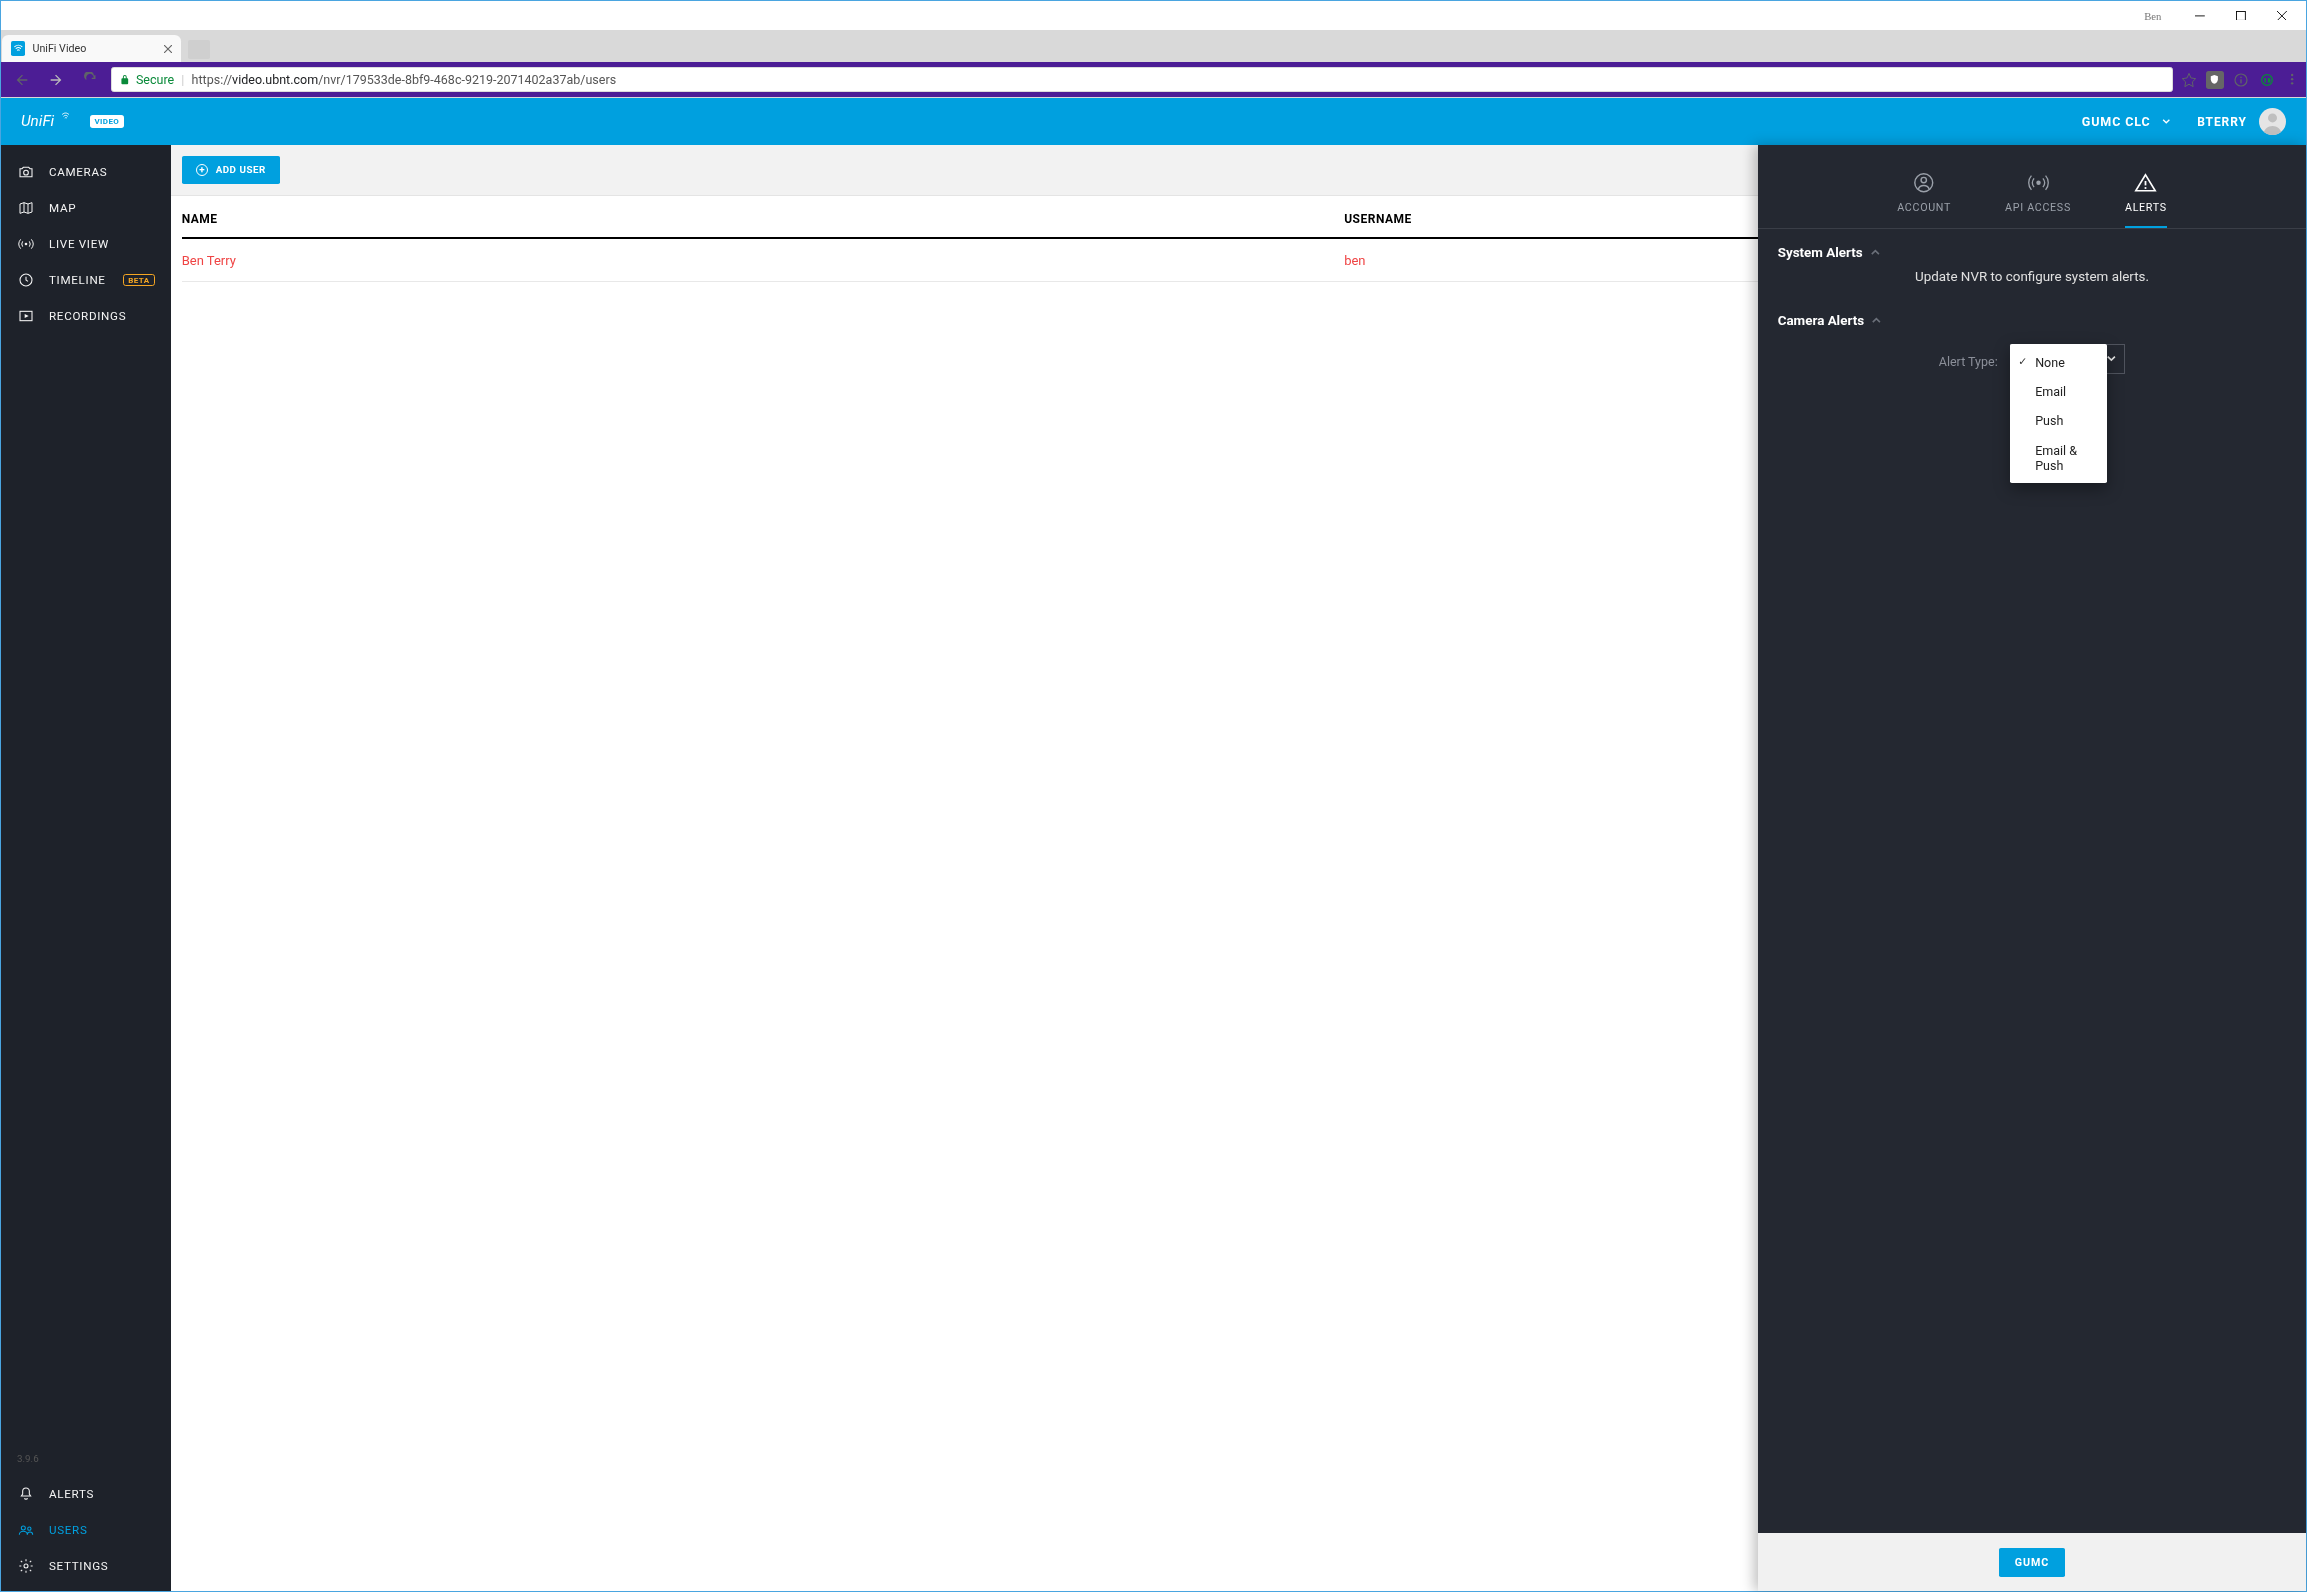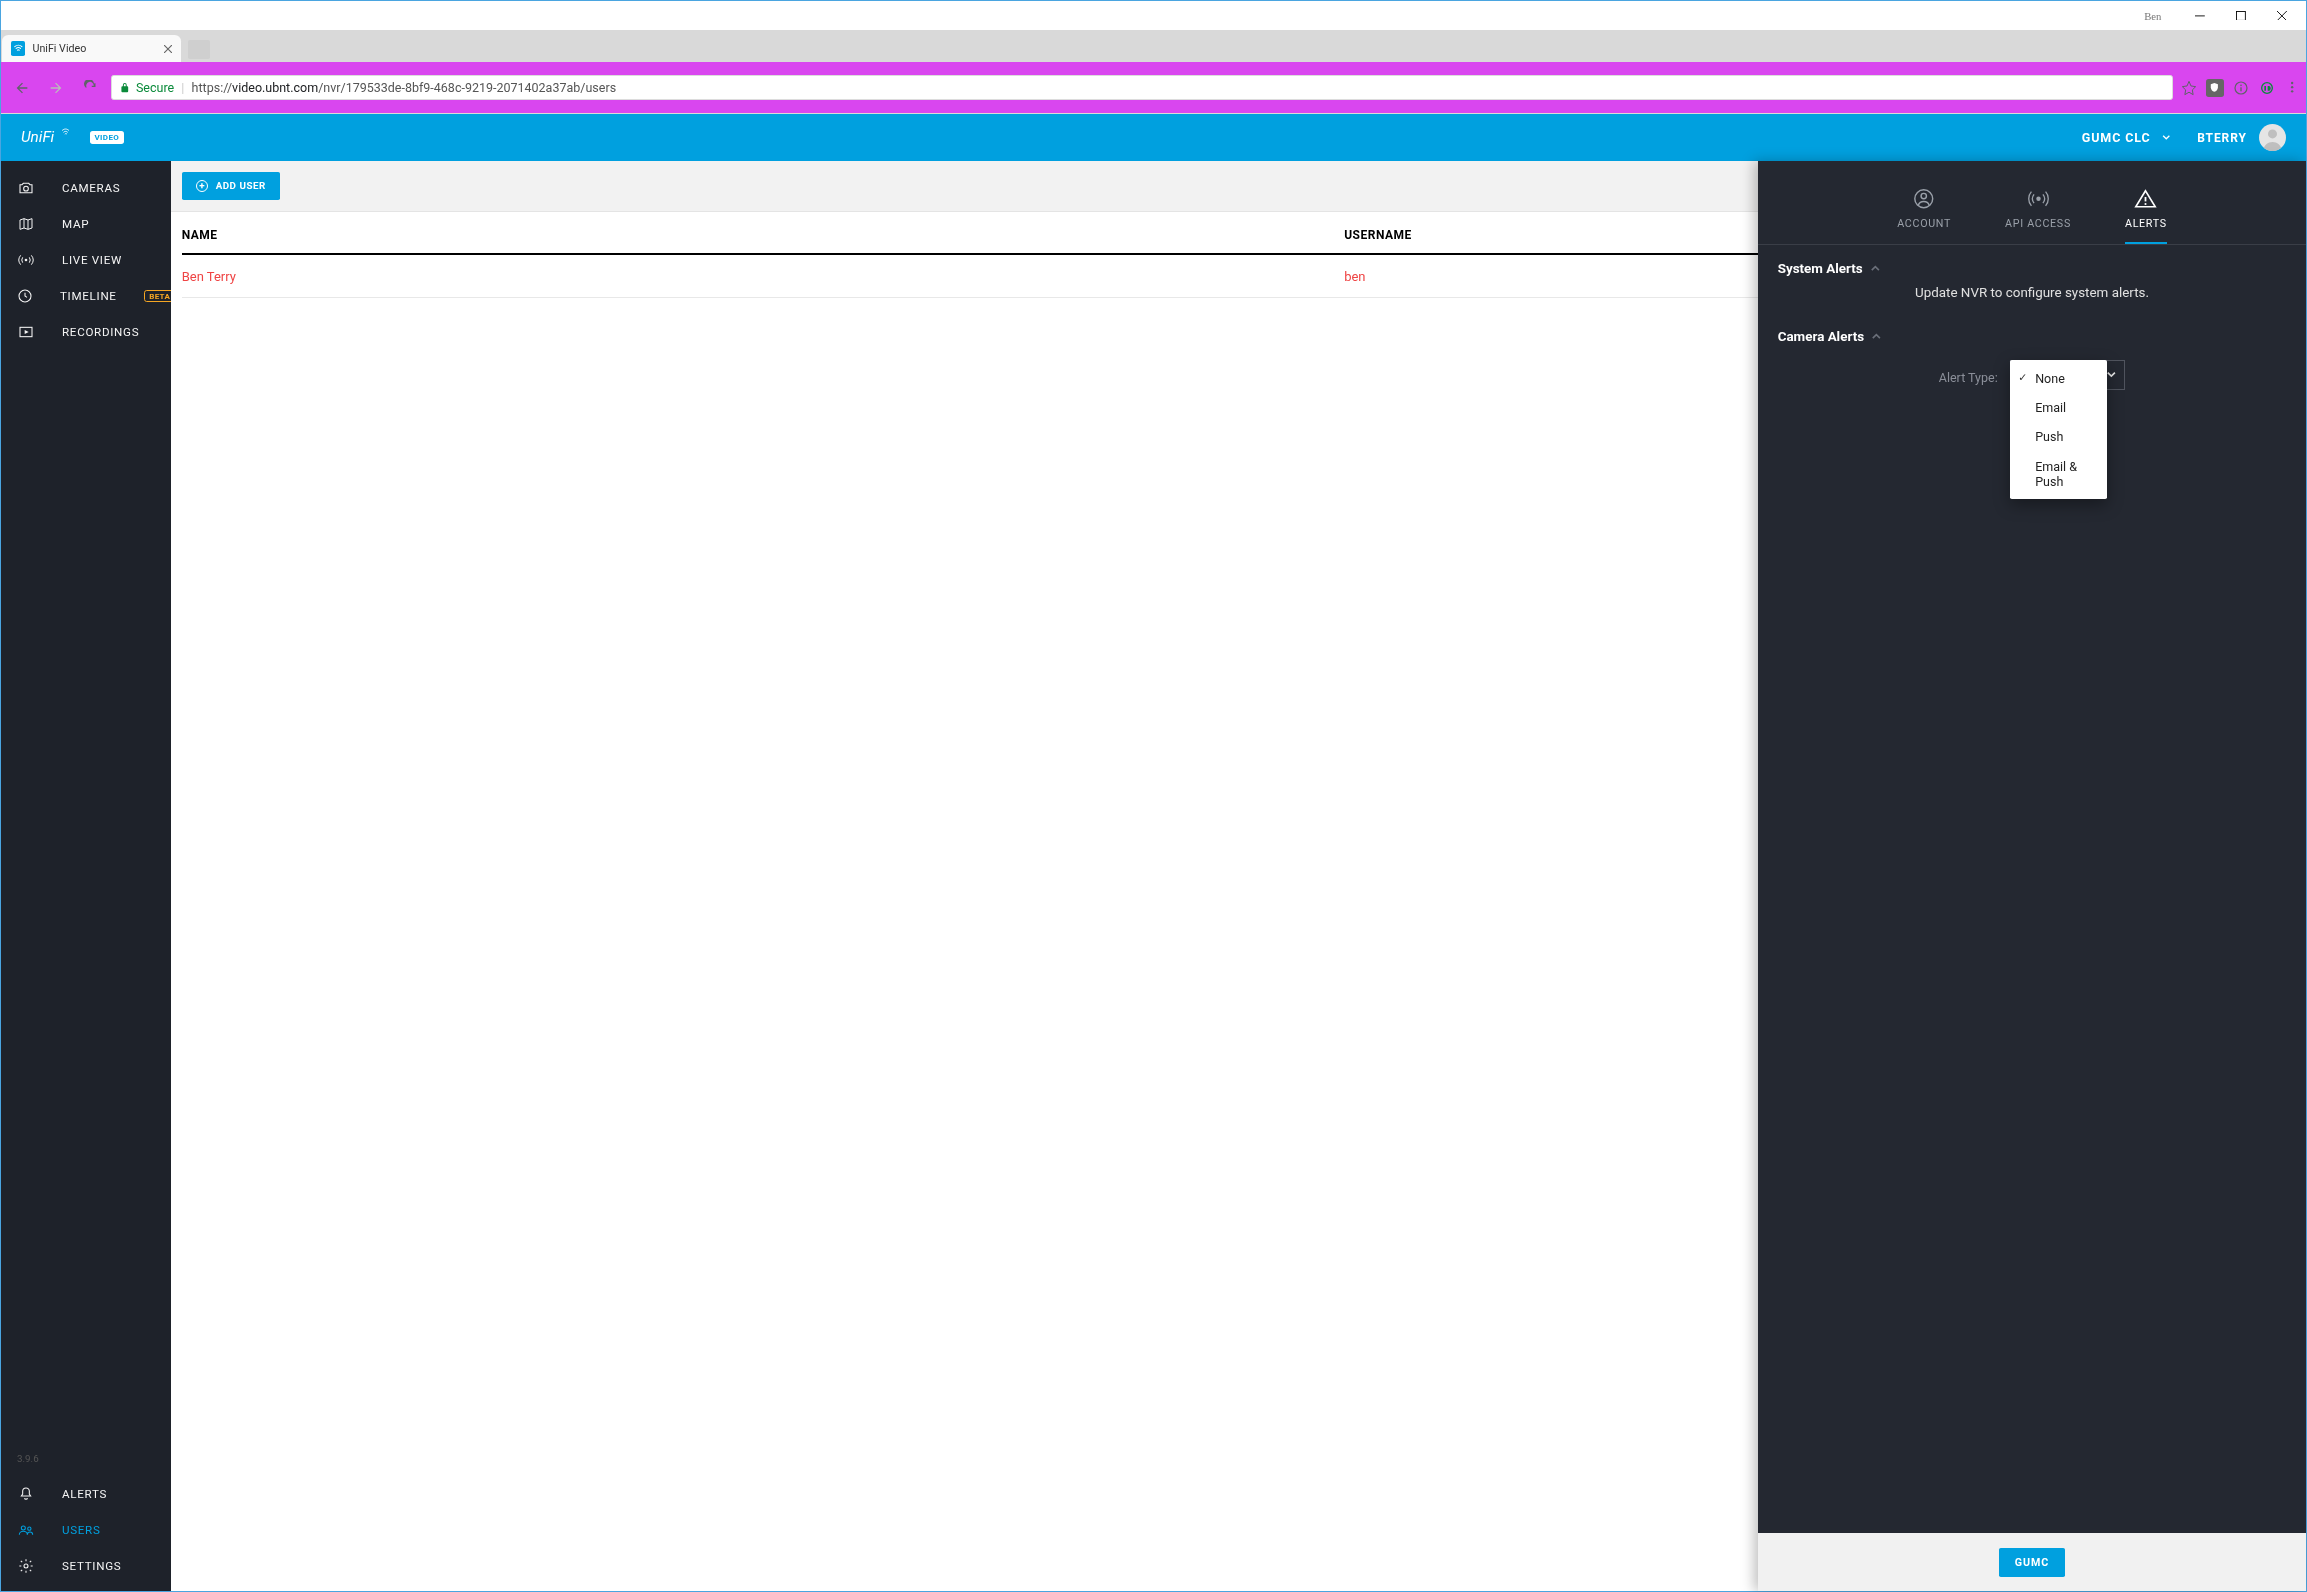--- a/index.html
+++ b/index.html
@@ -13,21 +13,21 @@
 
 
 .tabrow { height: 32px; background: #d9d9d9; display: flex; align-items: flex-end; padding-left: 1px; gap: 0; }
 .tab { background: #f9f9f9; border-top-left-radius: 6.3px; border-top-right-radius: 6.3px; height: 27px; min-width: 179px; display: flex; align-items: center; padding: 0 9px; font-size: 10.7px; color: #333; gap: 7.2px; position: relative; }
 .tab .favicon { width: 14.3px; height: 14.3px; background: #00a0df; border-radius: 1.8px; display: flex; align-items: center; justify-content: center; }
 .tab .favicon svg { width: 10.7px; height: 10.7px; }
 .tab .tab-close { margin-left: auto; cursor: pointer; color: #666; }
 .tab-new { width: 21.5px; height: 19.7px; background: #cfcfcf; margin-left: 7.2px; border-radius: 1.8px; margin-bottom: 2.7px; }
 
 
-.addressbar { height: 52px; background: #d946ef; border-bottom: 0.9px solid #d9d9d9; display: flex; align-items: center; padding: 0 7.2px; gap: 7.2px; }
+.addressbar { height: 36px; background: #4c1d95; border-bottom: 0.9px solid #d9d9d9; display: flex; align-items: center; padding: 0 7.2px; gap: 7.2px; }
 .navbtn { width: 27px; height: 27px; display: flex; align-items: center; justify-content: center; color: #5f6368; cursor: pointer; border-radius: 50%; }
 .navbtn.disabled { color: #bbb; cursor: default; }
 .url-field { flex: 1; display: flex; align-items: center; height: 25px; border: 0.9px solid #dcdcdc; border-radius: 2.7px; background: #fff; padding: 0 7.2px; font-size: 12.5px; gap: 7.2px; }
 .url-field .secure { color: #0a8a3a; display: flex; align-items: center; gap: 5.4px; font-size: 12.5px; }
 .url-field .url { color: #555; }
 .url-field .url .host { color: #202124; }
 .addr-right { display: flex; align-items: center; gap: 9px; color: #5f6368; }
 .addr-right .ext-badge { width: 18px; height: 18px; border-radius: 2.7px; display: flex; align-items: center; justify-content: center; }
 
 
@@ -37,21 +37,21 @@
 .logo .mark { position: relative; }
 .logo .video-badge { background: #fff; color: #00a0df; font-size: 8px; font-weight: 700; padding: 1.8px 4.5px; border-radius: 2.7px; font-style: normal; letter-spacing: 0.4px; }
 .app-header .spacer { flex: 1; }
 .app-header .org { font-weight: 700; letter-spacing: 0.9px; font-size: 12.5px; display: flex; align-items: center; gap: 9px; margin-right: 25px; cursor: pointer; }
 .app-header .username { font-weight: 700; letter-spacing: 0.9px; font-size: 12px; margin-right: 12.5px; }
 .app-header .avatar { width: 27px; height: 27px; border-radius: 50%; background: #e5e5e5; display: flex; align-items: center; justify-content: center; overflow: hidden; }
 
 
 .app-body { flex: 1; display: flex; min-height: 0; position: relative; }
 .sidebar { width: 170px; background: #1e222a; color: #ccc; display: flex; flex-direction: column; padding-top: 9px; }
-.side-item { display: flex; align-items: center; gap: 27px; padding: 9px 16px; font-size: 11.6px; letter-spacing: 0.7px; cursor: pointer; color: #f4f4f4; }
+.side-item { display: flex; align-items: center; gap: 14px; padding: 9px 16px; font-size: 11.6px; letter-spacing: 0.7px; cursor: pointer; color: #f4f4f4; }
 .side-item .side-icon { width: 18px; height: 18px; display: flex; align-items: center; justify-content: center; color: inherit; }
 .side-item.active { color: #00a0df; }
 .side-item .badge { margin-left: auto; border: 0.9px solid #f5a623; color: #f5a623; font-size: 8px; font-weight: 700; padding: 0.9px 4.5px; border-radius: 2.7px; letter-spacing: 0.4px; }
 .sidebar .grow { flex: 1; }
 .version { font-size: 9.8px; color: #555; padding: 0 16px 12.5px; }
 
 
 .content { flex: 1; display: flex; flex-direction: column; min-width: 0; background: #fff; }
 .toolbar { background: #f2f2f2; padding: 10.7px; border-bottom: 0.9px solid #e4e4e4; }
 .btn-add { background: #00a0df; color: #fff; border: none; padding: 8px 14.3px; font-size: 9.8px; font-weight: 700; letter-spacing: 0.5px; display: inline-flex; align-items: center; gap: 7.2px; cursor: pointer; border-radius: 1.8px; }

